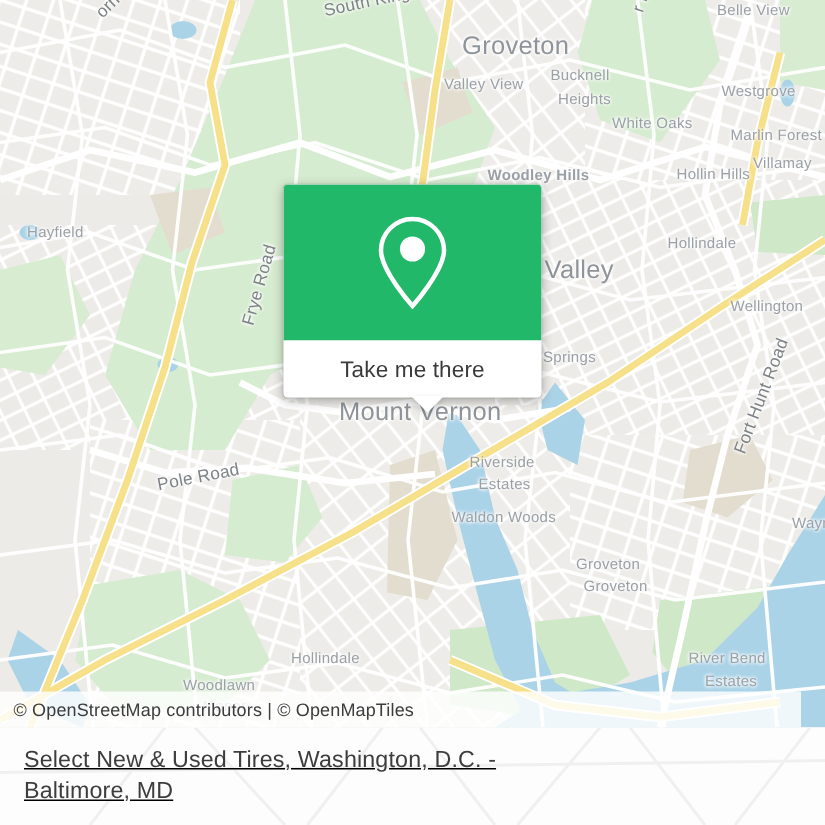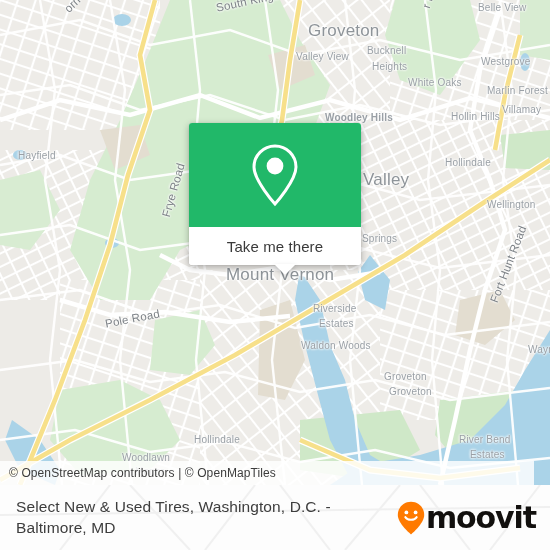--- a/index.html
+++ b/index.html
@@ -71,20 +71,21 @@
   }
 
   
   .footer{
     position:absolute;left:0;top:485px;width:550px;height:65px;
     background:#fdfdfd;
     display:flex;align-items:center;
     box-sizing:border-box;
     padding:0 14px 0 16px;
     overflow:hidden;
+    text-decoration:underline;
   }
   .footer-lines{position:absolute;left:0;top:0;width:550px;height:65px;}
   .footer-title{
     position:relative;
     font-size:15.5px;line-height:1.35;color:#3d3d3d;
     max-width:360px;letter-spacing:.1px;
   }
   .brand{position:absolute;right:14px;top:50%;transform:translateY(-50%);
     display:flex;align-items:center;gap:1px;}
   .brand-word{
@@ -258,25 +259,15 @@
           <path d="M280 0 L330 65"></path>
         <path d="M345 65 L400 0"></path>
           <path d="M420 0 L470 65"></path>
         <path d="M490 65 L540 0"></path>
         <path d="M0 30 L550 22"></path>
       </g>
     </svg>
 
     <div class="footer-title">Select New &amp; Used Tires, Washington, D.C. - Baltimore, MD</div>
 
-    <div class="brand">
-      <svg width="28" height="34" viewBox="0 0 28 34">
-        <path d="M14 0.8 C6.6 0.8 0.8 6.6 0.8 14 C0.8 22.6 14 33.4 14 33.4
-                 C14 33.4 27.2 22.6 27.2 14 C27.2 6.6 21.4 0.8 14 0.8 Z" fill="#ff7a00"></path>
-        <circle cx="9.4" cy="11.4" r="1.9" fill="#ffffff"></circle>
-        <circle cx="18.6" cy="11.4" r="1.9" fill="#ffffff"></circle>
-        <path d="M8.4 16.2 C10.4 19.6 17.6 19.6 19.6 16.2" stroke="#ffffff" stroke-width="2.2" fill="none" stroke-linecap="round"></path>
-      </svg>
-      <span class="brand-word">moovit</span>
-    </div>
   </div>
 
 </div>
 
 </body></html>

